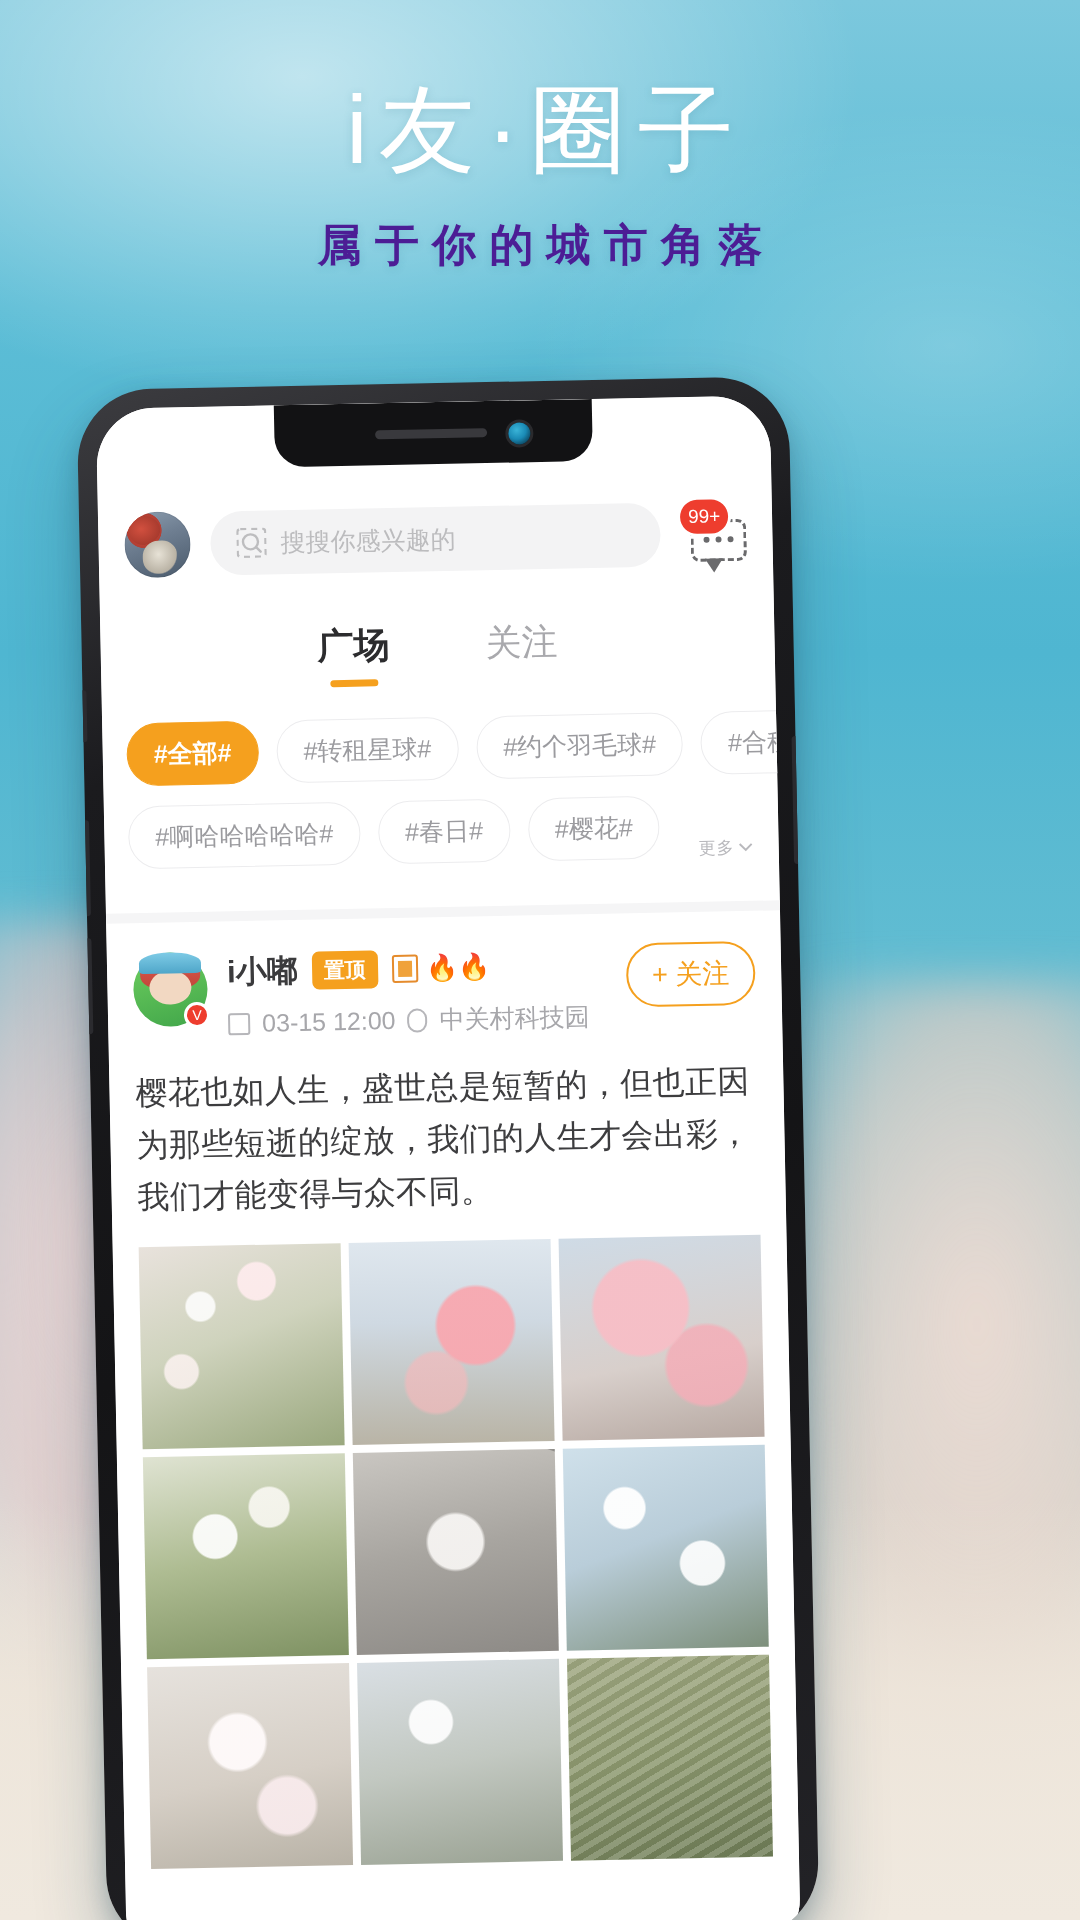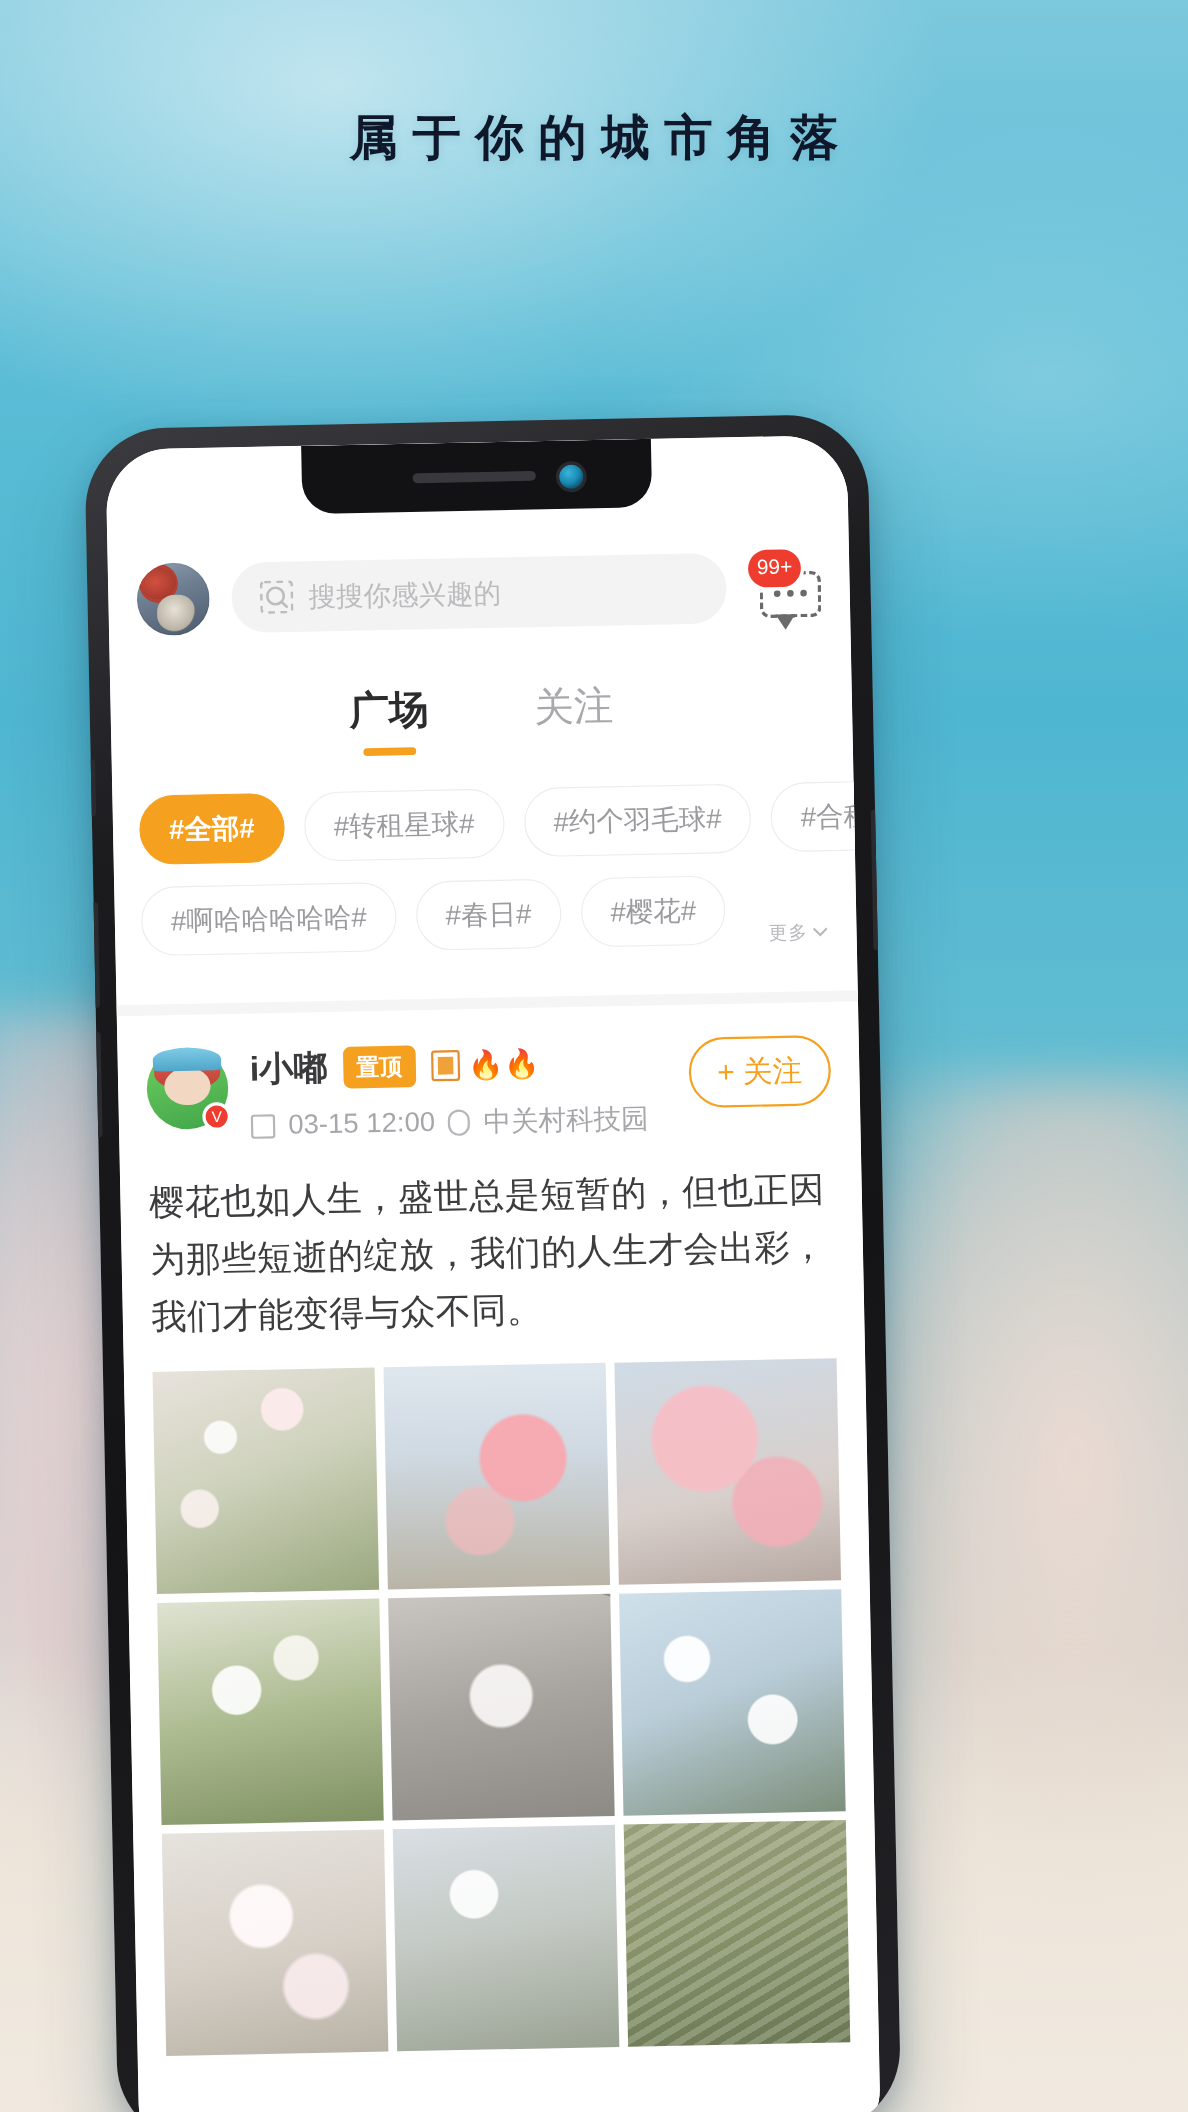--- a/index.html
+++ b/index.html
@@ -34,21 +34,21 @@
   }
 
   
   .hero { position:absolute; left:0; right:0; top:70px; text-align:center; z-index:5; }
   .hero-title {
     color:#ffffff; font-size:96px; font-weight:400; letter-spacing:.12em;
     line-height:1.25; text-shadow:0 2px 10px rgba(40,110,135,.18);
     padding-left:.12em;
   }
   .hero-sub {
-    margin-top:26px; color:#0f172a; font-size:44px; font-weight:700;
+    margin-top:26px; color:#4c1d95; font-size:44px; font-weight:700;
     letter-spacing:.30em; padding-left:.30em;
     text-shadow:0 2px 8px rgba(40,110,135,.16);
   }
 
   
   .phone {
     position:absolute; left:92px; top:383px; width:712px; height:1560px;
     background:linear-gradient(160deg,#3c3c40 0%,#1b1b1e 22%,#141416 55%,#232327 100%);
     border-radius:74px;
     box-shadow:0 34px 70px rgba(25,70,90,.30), 0 8px 22px rgba(20,60,80,.22);
@@ -241,20 +241,21 @@
 </head>
 <body>
 
 <div class="bg">
   <div class="bg-blob-l"></div>
   <div class="bg-blob-r"></div>
   <div class="bg-bottom"></div>
 </div>
 
 <div class="hero">
+  <div class="hero-title">i友·圈子</div>
   <div class="hero-sub">属于你的城市角落</div>
 </div>
 
 <div class="phone">
   <div class="btn-side btn-l1"></div>
   <div class="btn-side btn-l2"></div>
   <div class="btn-side btn-l3"></div>
   <div class="btn-side btn-r1"></div>
 
   <div class="phone-inner">

